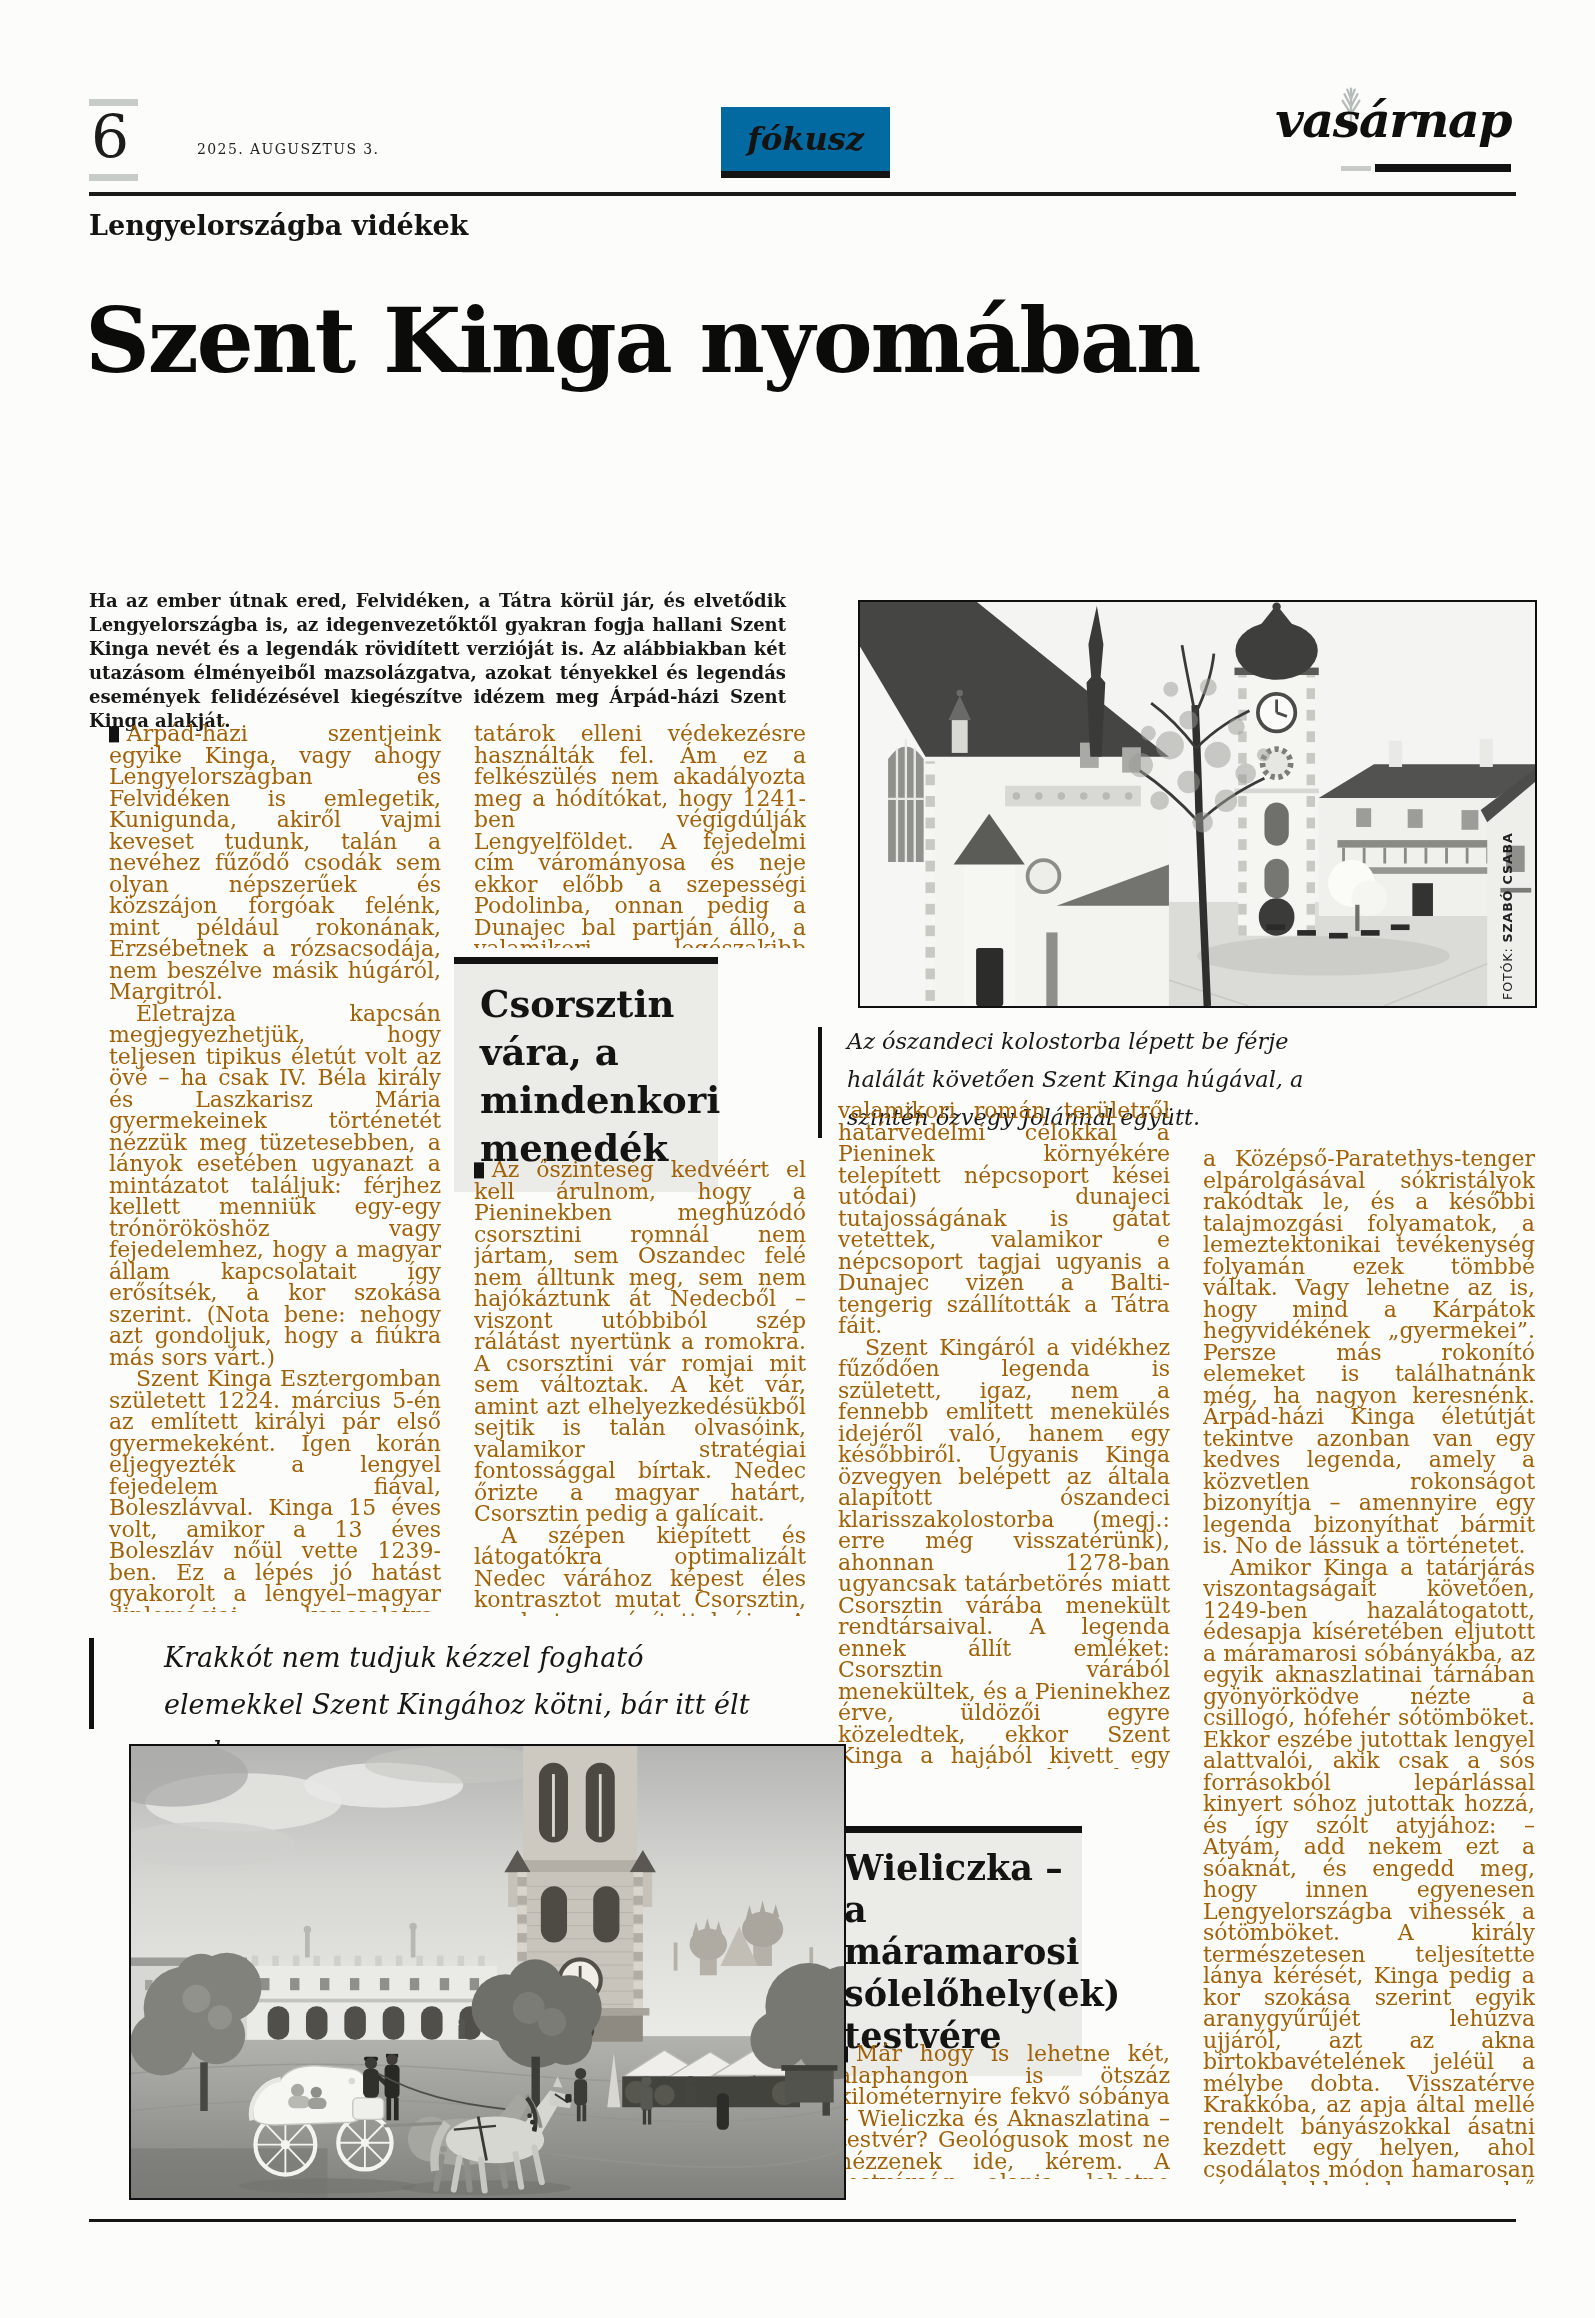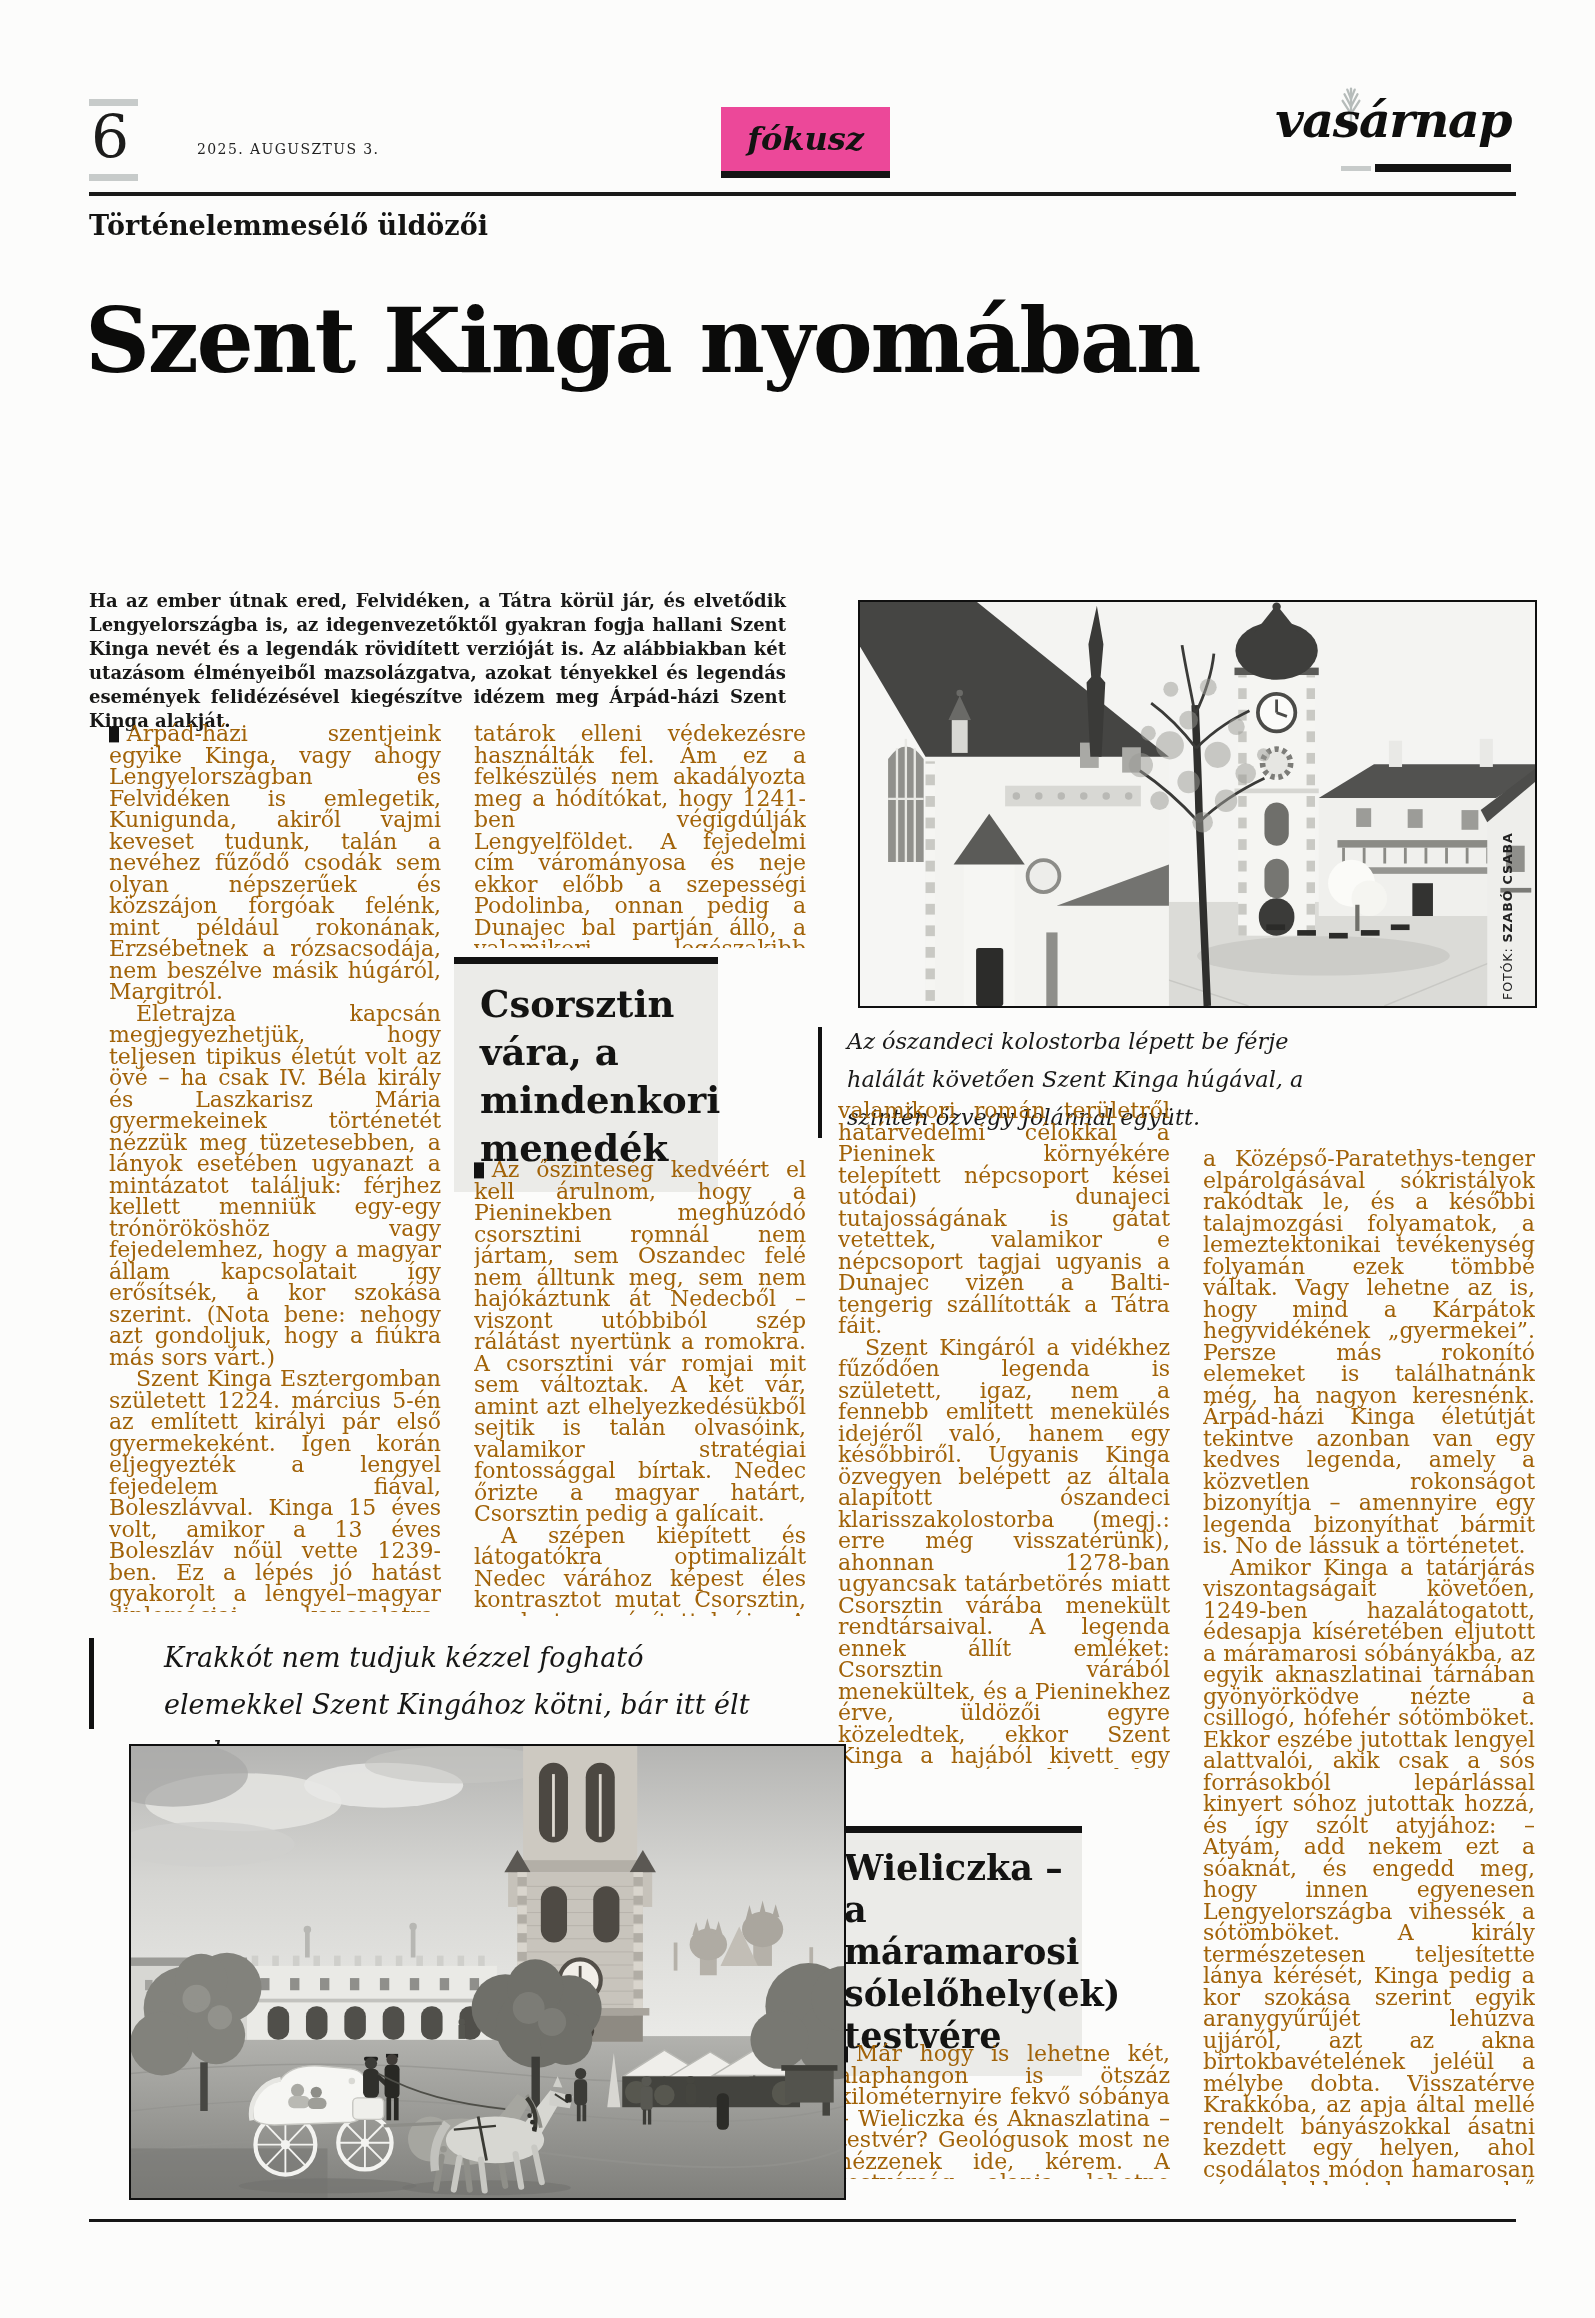--- a/index.html
+++ b/index.html
@@ -4,21 +4,21 @@
 <style>
   html,body{margin:0;padding:0;background:#ffffff;}
   .page{position:relative;width:1595px;height:2319px;background:#fcfcfb;overflow:hidden;
         font-family:"DejaVu Serif", serif;color:#161615;}
   .abs{position:absolute;}
 
   
   .mini-bar{position:absolute;width:49px;height:6.5px;background:#c7cbca;}
   .page-num{position:absolute;left:91px;top:102px;font-size:60px;line-height:70px;font-weight:400;color:#1c1c1b;}
   .date{position:absolute;left:197px;top:141px;font-size:14px;letter-spacing:1.4px;color:#222;}
-  .fokusz{position:absolute;left:721px;top:107px;width:169px;height:71px;background:#ec4899;text-align:center;}
+  .fokusz{position:absolute;left:721px;top:107px;width:169px;height:71px;background:#0369a1;text-align:center;}
   .fokusz .label{font-style:italic;font-weight:700;font-size:32px;line-height:64px;color:#131312;}
   .fokusz .bar{position:absolute;left:0;bottom:0;width:100%;height:7.5px;background:#141414;}
   .mast{position:absolute;left:1316px;top:92px;width:196px;height:84px;}
   .mast .word{position:absolute;right:0.9px;top:2.8px;font-size:49px;line-height:51px;font-style:italic;font-weight:700;letter-spacing:-1.4px;color:#0f0f0e;}
   .mast .bar{position:absolute;right:0.9px;top:72px;width:136px;height:8.4px;background:#131313;}
   .mast .gray{position:absolute;right:141px;top:74px;width:30px;height:4.7px;background:#c7cbca;}
   .wheat{position:absolute;left:19.6px;top:-7.5px;width:30px;height:39px;}
   .top-rule{position:absolute;left:89px;top:192px;width:1427px;height:3.7px;background:#1a1a19;}
 
   
@@ -97,21 +97,21 @@
           <path d="M30,30 L38,10"></path>
       </g>
     </svg>
     <span class="word">vasárnap</span>
     <div class="bar"></div>
     <div class="gray"></div>
   </div>
 
   <div class="top-rule"></div>
 
-  <div class="kicker">Történelemmesélő üldözői</div>
+  <div class="kicker">Lengyelországba vidékek</div>
   <h1 class="headline"><span>Szent Kinga nyomában</span><br></h1>
   <p class="lead">Ha az ember útnak ered, Felvidéken, a Tátra körül jár, és elvetődik Lengyelországba is, az idegenvezetőktől gyakran fogja hallani Szent Kinga nevét és a legendák rövidített verzióját is. Az alábbiakban két utazásom élményeiből mazsolázgatva, azokat tényekkel és legendás események felidézésével kiegészítve idézem meg Árpád-házi Szent Kinga alakját.</p>
 
   <figure class="photo abs" id="photo1">
     <svg viewBox="0 0 1442 862" preserveAspectRatio="none">
       <defs>
         <pattern id="quoinL" x="0" y="0" width="18" height="46" patternUnits="userSpaceOnUse">
           <rect width="18" height="46" fill="#f5f5f2"></rect>
             <rect width="18" height="23" fill="#c9c9c4"></rect>
         </pattern>

